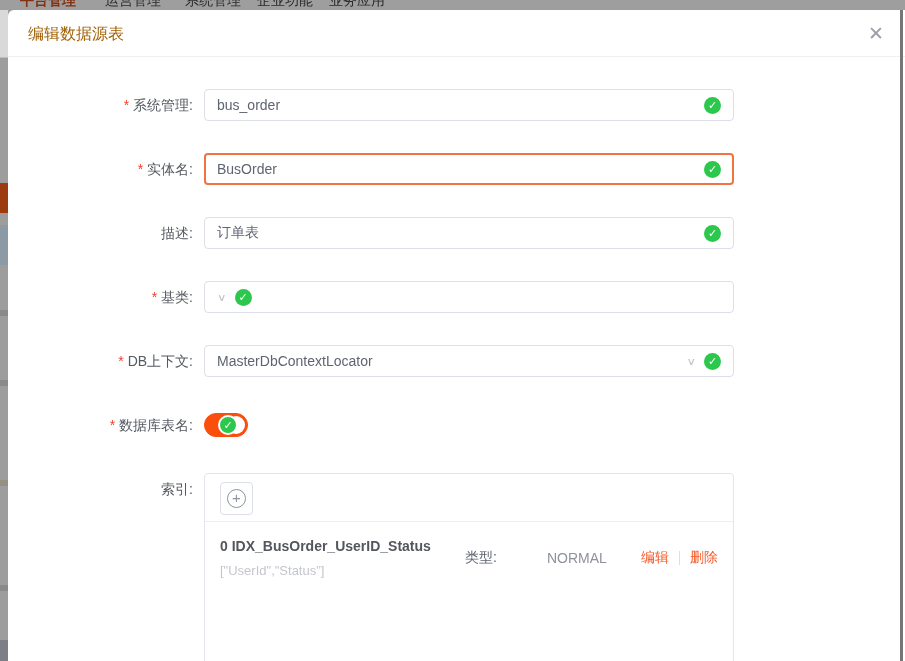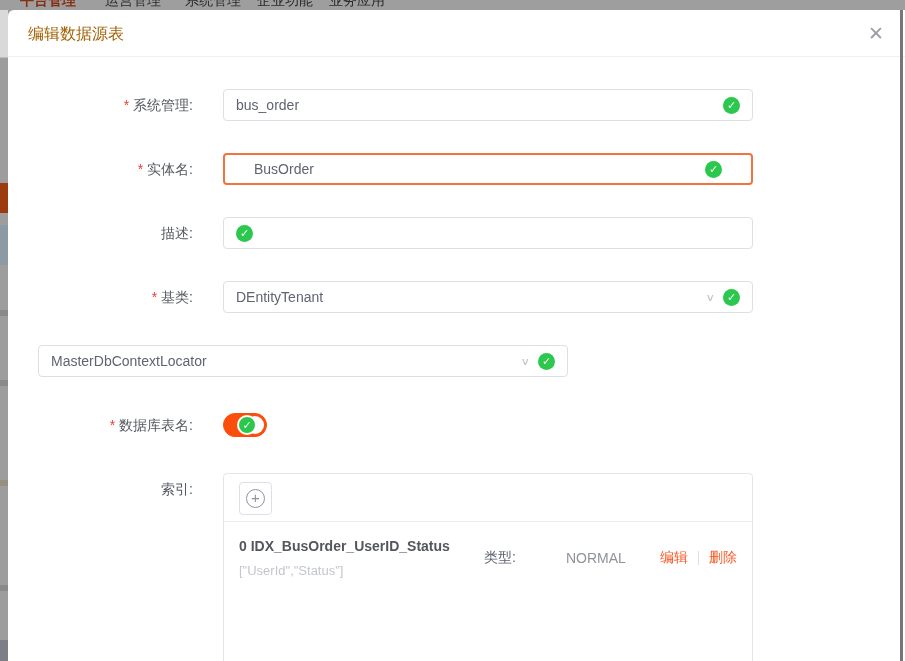--- a/index.html
+++ b/index.html
@@ -35,25 +35,25 @@
   .modal-title { position:absolute; left:20px; top:14px; font-size:16px; color:#a16207; }
   .modal-close { position:absolute; right:18px; top:13px; width:22px; height:22px;
     font-size:19px; line-height:22px; text-align:center; color:#9a9ea6; cursor:pointer; }
 
   .modal-body { padding:32px 0 0 0; }
 
   .form-row { display:flex; margin-bottom:32px; }
   .form-label { width:185px; flex:0 0 185px; text-align:right; font-size:14px; color:#555a61;
     line-height:32px; white-space:nowrap; }
   .req { color:#f23c2c; margin-right:4px; font-size:14px; }
-  .form-control { margin-left:30px; width:604px; position:relative; }
+  .form-control { margin-left:11px; width:604px; position:relative; }
 
   .el-input { width:530px; height:32px; border:1px solid #dcdfe6; border-radius:4px; background:#fff;
     display:flex; align-items:center; padding:0 12px; }
-  .el-input.focused { border:2px solid #ef7440; padding:0 29px; }
+  .el-input.focused { border:2px solid #ef7440; padding:0 11px; }
   .el-input .value { flex:1; font-size:14px; color:#5f6470; }
   .chev { font-size:13px; color:#c0c4cc; margin-right:8px; transform:scaleY(0.8); }
   .okc { width:17px; height:17px; border-radius:50%; background:#2bc84d; color:#fff;
     font-size:11px; line-height:17px; text-align:center; flex:0 0 17px; font-weight:bold; }
 
   
   .switch-row { height:32px; display:flex; align-items:center; }
   .el-switch { position:relative; width:44px; height:24px; border-radius:12px; background:#fb4e0d;
     border:1px solid #fb4e0d; cursor:pointer; }
   .el-switch .knob { position:absolute; right:2px; top:2px; width:18px; height:18px; border-radius:50%; background:#fff; }
@@ -134,37 +134,38 @@
             <span class="value">BusOrder</span>
             <span class="okc">✓</span>
           </div>
         </div>
       </div>
 
       <div class="form-row">
         <div class="form-label"><span>描述:</span></div>
         <div class="form-control">
           <div class="el-input">
+            <span class="value">订单表</span>
             <span class="okc">✓</span>
           </div>
         </div>
       </div>
 
       <div class="form-row">
         <div class="form-label"><span class="req">*</span><span>基类:</span></div>
         <div class="form-control">
           <div class="el-input">
-            <span class="value">DEntityTenant</span>
             <span class="chev">∨</span>
             <span class="okc">✓</span>
           </div>
         </div>
       </div>
 
       <div class="form-row">
+        <div class="form-label"><span class="req">*</span><span>DB上下文:</span></div>
         <div class="form-control">
           <div class="el-input">
             <span class="value">MasterDbContextLocator</span>
             <span class="chev">∨</span>
             <span class="okc">✓</span>
           </div>
         </div>
       </div>
 
       <div class="form-row">

